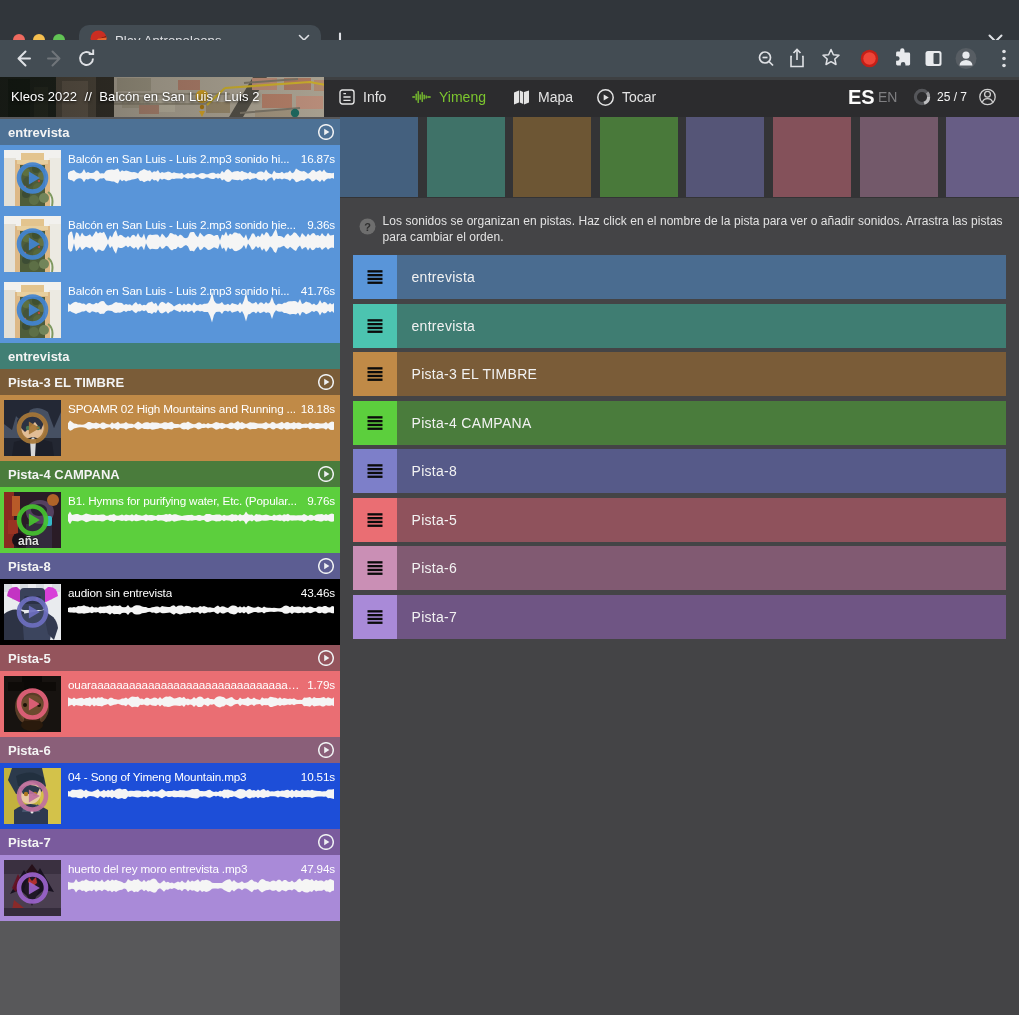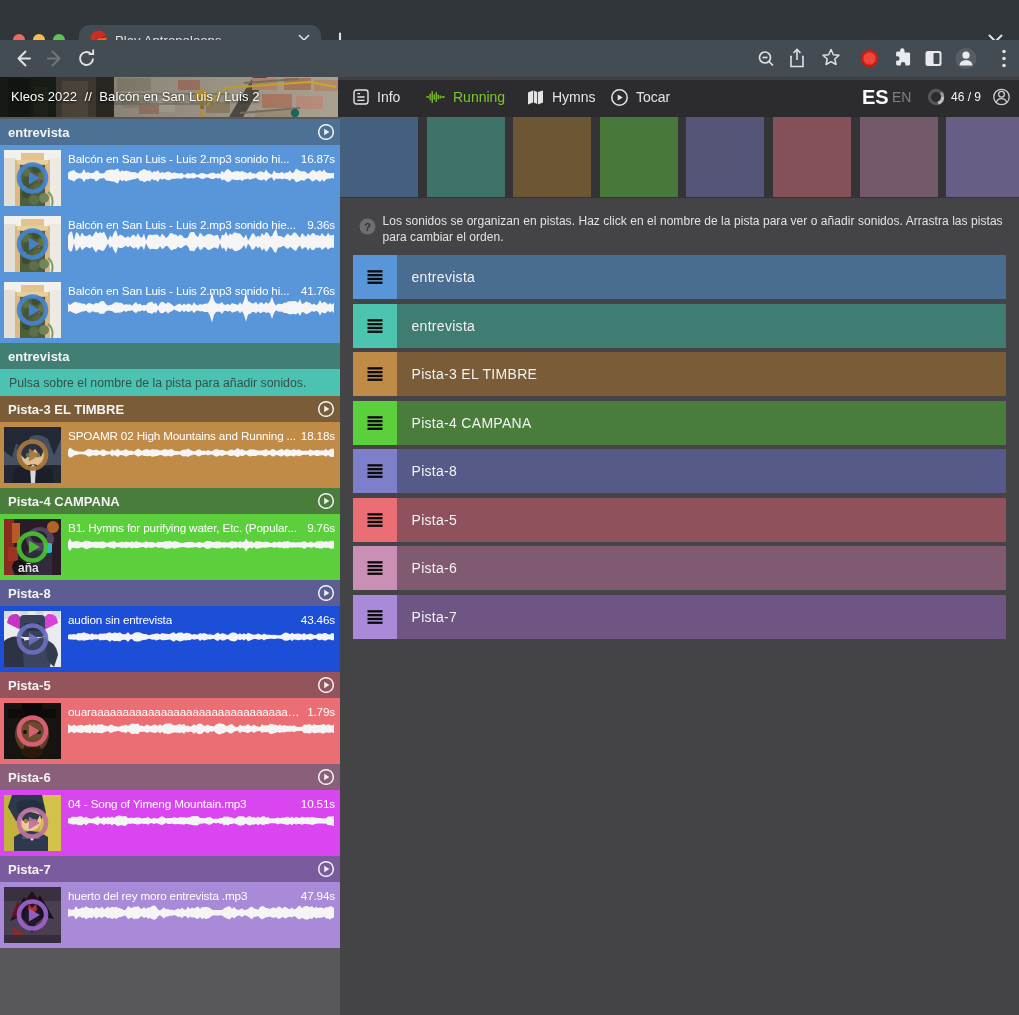--- a/index.html
+++ b/index.html
@@ -14,21 +14,21 @@
 .newtab { position:absolute; left:331px; top:16px; }
 .chev { position:absolute; right:16px; top:18px; }
 .toolbar { position:absolute; top:40px; left:0; right:0; height:37px; background:#434c53; }
 .tbi { position:absolute; top:0; height:37px; display:flex; align-items:center; }
 .pill { position:absolute; left:109px; top:4px; width:739px; height:29px; background:#2f363b; border-radius:15px; display:flex; align-items:center; }
 .url { font-size:14px; color:#e8eaed; margin-left:32px; white-space:nowrap; }
 .url .dim { color:#9aa0a6; }
 .appheader { position:absolute; top:77px; left:0; width:1019px; height:40px; background:#1d4ed8; }
 .hphoto { position:absolute; left:0; top:0; width:340px; height:40px; overflow:hidden; }
 .htitle { position:absolute; left:11px; top:0; height:40px; line-height:40px; color:#fff; font-size:13px; font-weight:500; letter-spacing:0.1px; text-shadow:0 1px 3px rgba(0,0,0,0.9); white-space:nowrap; }
-.hnav { position:absolute; left:338px; top:0; right:0; height:40px; background:linear-gradient(#3e4042 0 3px, #2c2c2e 3px); }
+.hnav { position:absolute; left:324px; top:0; right:0; height:40px; background:linear-gradient(#3e4042 0 3px, #2c2c2e 3px); }
 .navitem { position:absolute; top:0; height:40px; display:flex; align-items:center; gap:8px; color:#e4e4e4; font-size:14px; }
 .content { position:absolute; top:117px; left:0; width:1019px; height:906px; }
 .sidebar { position:absolute; left:0; top:0; width:340px; height:898px; background:#58585a; }
 .shdr { height:26px; display:flex; align-items:center; padding:0 8px; color:#f4f4f4; font-size:13px; font-weight:600; justify-content:space-between; }
 .shp { width:16px; height:16px; margin-right:-2px; }
 .smsg { height:27px; background:#4cc3b2; color:#35504c; font-size:12.3px; display:flex; align-items:center; padding:0 9px; }
 .clip { height:66px; position:relative; }
 .cth { position:absolute; left:4px; top:5px; width:57px; height:56px; }
 .cimg { display:block; }
 .cbody { position:absolute; left:68px; top:0; right:5px; height:66px; }
@@ -180,43 +180,43 @@
             <path d="M0.8 7 H2.6"></path>
             <path d="M4.2 4.2 V9.8"></path>
             <path d="M6.2 1.6 V12.4"></path>
             <path d="M8.2 4.8 V9.2"></path>
             <path d="M10.2 2.6 V11.4"></path>
             <path d="M12.2 5.2 V8.8"></path>
             <path d="M14.2 6 V8"></path>
             <path d="M15.8 7 H18.2"></path>
           </g>
         </svg>
-      <span>Running</span>
+      <span>Yimeng</span>
     </div>
     <div class="navitem" style="left:189px">
       <svg width="17" height="15" viewBox="0 0 17 15">
           <path d="M1 2.5 L6 0.5 V12.5 L1 14.5 Z M6.8 0.5 L10.2 2 V14 L6.8 12.5 Z M11 2 L16 0.5 V12.5 L11 14.5 Z" fill="#e4e4e4"></path>
         </svg>
-      <span>Hymns</span>
+      <span>Mapa</span>
     </div>
     <div class="navitem" style="left:273px">
       <svg width="17" height="17" viewBox="0 0 17 17">
           <circle cx="8.5" cy="8.5" r="7.7" fill="none" stroke="#e4e4e4" stroke-width="1.5"></circle>
           <path d="M6.7 5.4 L11.8 8.5 L6.7 11.6 Z" fill="#e4e4e4"></path>
         </svg>
       <span>Tocar</span>
     </div>
     <div class="navitem" style="left:524px;font-weight:bold;font-size:20px;color:#fbfbfb">ES</div>
     <div class="navitem" style="left:554px;color:#7f7f82;font-size:14px">EN</div>
     <svg class="navitem" style="left:589px" width="18" height="40" viewBox="0 0 18 40">
         <circle cx="9" cy="20" r="6.6" fill="none" stroke="#55565a" stroke-width="3.1"></circle>
         <path d="M15.6 20 a6.6 6.6 0 0 1 -4.5 6.3" fill="none" stroke="#c0c0c2" stroke-width="3.1"></path>
         <path d="M14.2 15.5 a6.6 6.6 0 0 1 1.4 4.5" fill="none" stroke="#97979a" stroke-width="3.1"></path>
       </svg>
-    <div class="navitem" style="left:613px;font-size:12px;font-weight:500;color:#f5f5f5">46 / 9</div>
+    <div class="navitem" style="left:613px;font-size:12px;font-weight:500;color:#f5f5f5">25 / 7</div>
     <svg class="navitem" style="left:655px" width="17" height="40" viewBox="0 0 17 40">
         <g fill="none" stroke="#cfcfcf" stroke-width="1.3">
           <circle cx="8.5" cy="20" r="7.7"></circle>
           <circle cx="8.5" cy="17.2" r="2.9"></circle>
           <path d="M3.2 25.5 a5.6 5.6 0 0 1 10.6 0"></path>
         </g>
       </svg>
   </div>
 </div>
 <div class="content">
@@ -341,21 +341,20 @@
             <span class="cdur">41.76s</span>
           </div>
           <svg class="cwave" width="267" height="40" viewBox="0 0 267 40">
             <path d="M0 15.0L2 16.9L4 15.5L6 14.2L8 13.7L10 14.8L12 14.7L14 15.7L16 15.5L18 17.0L20 15.3L22 15.0L24 16.2L26 16.2L28 14.8L30 15.5L32 13.7L34 13.0L36 13.3L38 16.3L40 17.4L42 17.0L44 16.5L46 15.1L48 14.1L50 14.7L52 14.7L54 14.9L56 17.1L58 15.9L60 16.8L62 16.3L64 17.7L66 15.6L68 13.9L70 16.6L72 15.6L74 17.4L76 16.7L78 17.2L80 14.7L82 14.3L84 13.5L86 15.9L88 14.8L90 18.5L92 15.1L94 13.7L96 14.4L98 15.9L100 14.0L102 15.3L104 16.5L106 18.5L108 17.2L110 16.3L112 15.5L114 17.4L116 15.6L118 17.1L120 15.5L122 16.1L124 17.5L126 14.3L128 16.7L130 17.3L132 16.1L134 16.7L136 15.8L138 15.7L140 15.3L142 11.8L144 3.5L146 12.6L148 15.2L150 15.7L152 15.5L154 13.9L156 16.8L158 16.8L160 15.7L162 17.3L164 15.1L166 15.7L168 16.3L170 17.0L172 14.2L174 16.8L176 12.2L178 4.5L180 13.0L182 14.0L184 15.6L186 15.3L188 13.8L190 16.7L192 14.5L194 14.5L196 16.3L198 14.0L200 15.7L202 14.2L204 8.5L206 14.8L208 17.5L210 15.8L212 15.8L214 16.3L216 14.8L218 14.8L220 13.4L222 13.3L224 13.3L226 13.0L228 13.3L230 14.8L232 11.0L234 15.9L236 15.3L238 13.6L240 14.2L242 14.7L244 16.8L246 15.4L248 17.2L250 16.0L252 12.0L254 15.4L256 13.7L258 14.5L260 16.7L262 15.0L264 16.6L266 15.0L266 24.9L264 23.1L262 24.4L260 22.7L258 25.1L256 25.4L254 24.1L252 27.6L250 23.8L248 22.7L246 24.1L244 22.9L242 24.4L240 25.5L238 26.3L236 24.4L234 24.0L232 28.1L230 24.8L228 26.6L226 26.1L224 26.0L222 26.4L220 25.8L218 24.9L216 25.0L214 23.6L212 23.8L210 23.4L208 22.2L206 25.0L204 31.1L202 25.3L200 24.3L198 25.1L196 23.4L194 24.5L192 25.3L190 23.2L188 25.4L186 23.8L184 24.3L182 25.9L180 26.6L178 33.6L176 26.7L174 23.0L172 25.2L170 22.8L168 23.6L166 24.0L164 24.7L162 22.4L160 23.7L158 22.8L156 23.1L154 26.1L152 23.8L150 23.8L148 23.9L146 27.0L144 34.4L142 28.0L140 24.1L138 23.9L136 24.0L134 23.0L132 23.5L130 22.5L128 22.9L126 25.2L124 22.4L122 23.5L120 24.3L118 22.5L116 24.2L114 22.2L112 24.3L110 23.2L108 22.6L106 21.4L104 23.2L102 23.8L100 25.7L98 23.3L96 24.5L94 25.6L92 24.7L90 21.5L88 25.1L86 24.1L84 26.1L82 24.9L80 25.0L78 22.2L76 23.2L74 22.2L72 23.6L70 23.2L68 25.3L66 23.9L64 22.0L62 23.0L60 22.7L58 23.9L56 22.8L54 24.1L52 24.8L50 24.4L48 25.1L46 24.4L44 23.0L42 22.8L40 22.4L38 23.2L36 25.8L34 25.7L32 25.9L30 24.1L28 24.6L26 23.7L24 23.2L22 24.9L20 24.3L18 22.5L16 23.6L14 23.6L12 24.5L10 25.0L8 26.1L6 24.9L4 24.3L2 23.1L0 24.1Z" fill="#f5f5f5"></path>
           </svg>
         </div>
       </div>
       <div class="shdr" style="background:#417f74">
         <span>entrevista</span>
       </div>
-      <div class="smsg">Pulsa sobre el nombre de la pista para añadir sonidos.</div>
       <div class="shdr" style="background:#7a5c38">
         <span>Pista-3 EL TIMBRE</span>
         <span class="shp">
           <svg width="16" height="16" viewBox="0 0 16 16" style="display:block">
             <circle cx="8" cy="8" r="7.3" fill="none" stroke="#eef0f2" stroke-width="1.5"></circle>
             <path d="M6.2 4.7 L11.4 8 L6.2 11.3 Z" fill="#eef0f2"></path>
           </svg>
         </span>
       </div>
       <div class="clip" style="background:#c08a47">
@@ -428,21 +427,21 @@
       </div>
       <div class="shdr" style="background:#5c5d92">
         <span>Pista-8</span>
         <span class="shp">
           <svg width="16" height="16" viewBox="0 0 16 16" style="display:block">
             <circle cx="8" cy="8" r="7.3" fill="none" stroke="#eef0f2" stroke-width="1.5"></circle>
             <path d="M6.2 4.7 L11.4 8 L6.2 11.3 Z" fill="#eef0f2"></path>
           </svg>
         </span>
       </div>
-      <div class="clip" style="background:#1d4ed8">
+      <div class="clip" style="background:#000000">
         <div class="cth">
           <svg class="cimg" width="57" height="56" viewBox="0 0 57 56">
             <rect width="57" height="56" fill="#e9ebee"></rect>
             <path d="M0 0 h8 v8 h-8 Z M16 0 h8 v8 h-8 Z M32 0 h8 v8 h-8 Z M48 0 h8 v8 h-8 Z M8 8 h8 v8 h-8 Z M24 8 h8 v8 h-8 Z M40 8 h8 v8 h-8 Z" fill="#d7dbe0"></path>
             <path d="M3 12 Q4 2 13 3 L23 12 17 19 Z" fill="#c334c3"></path>
             <path d="M54 12 Q53 2 44 3 L34 12 40 19 Z" fill="#d840d8"></path>
             <rect x="16" y="4" width="25" height="22" rx="4" fill="#39415a"></rect>
             <rect x="20" y="12" width="17" height="8" rx="2" fill="#2b3147"></rect>
             <circle cx="24" cy="15" r="1.6" fill="#e060c0"></circle>
             <circle cx="33" cy="15" r="1.6" fill="#e060c0"></circle>
@@ -505,21 +504,21 @@
       </div>
       <div class="shdr" style="background:#8a5f79">
         <span>Pista-6</span>
         <span class="shp">
           <svg width="16" height="16" viewBox="0 0 16 16" style="display:block">
             <circle cx="8" cy="8" r="7.3" fill="none" stroke="#eef0f2" stroke-width="1.5"></circle>
             <path d="M6.2 4.7 L11.4 8 L6.2 11.3 Z" fill="#eef0f2"></path>
           </svg>
         </span>
       </div>
-      <div class="clip" style="background:#d946ef">
+      <div class="clip" style="background:#1d4ed8">
         <div class="cth">
           <svg class="cimg" width="57" height="56" viewBox="0 0 57 56">
             <rect width="57" height="56" fill="#c3b23e"></rect>
             <rect x="36" y="0" width="21" height="56" fill="#d3c24a"></rect>
             <path d="M8 0 h30 l4 18 -8 10 -22 -2 -8 -14 Z" fill="#2c3a4c"></path>
             <path d="M12 8 q16 -8 28 2 l-2 8 -24 0 Z" fill="#22303f"></path>
             <ellipse cx="26" cy="25" rx="11" ry="11" fill="#e8c9a2"></ellipse>
             <path d="M16 20 q10 -6 20 0 l-3 6 -14 0 Z" fill="#2c3a4c"></path>
             <circle cx="22" cy="26" r="2.2" fill="#b07820"></circle>
             <circle cx="31" cy="26" r="2.2" fill="#b07820"></circle>

